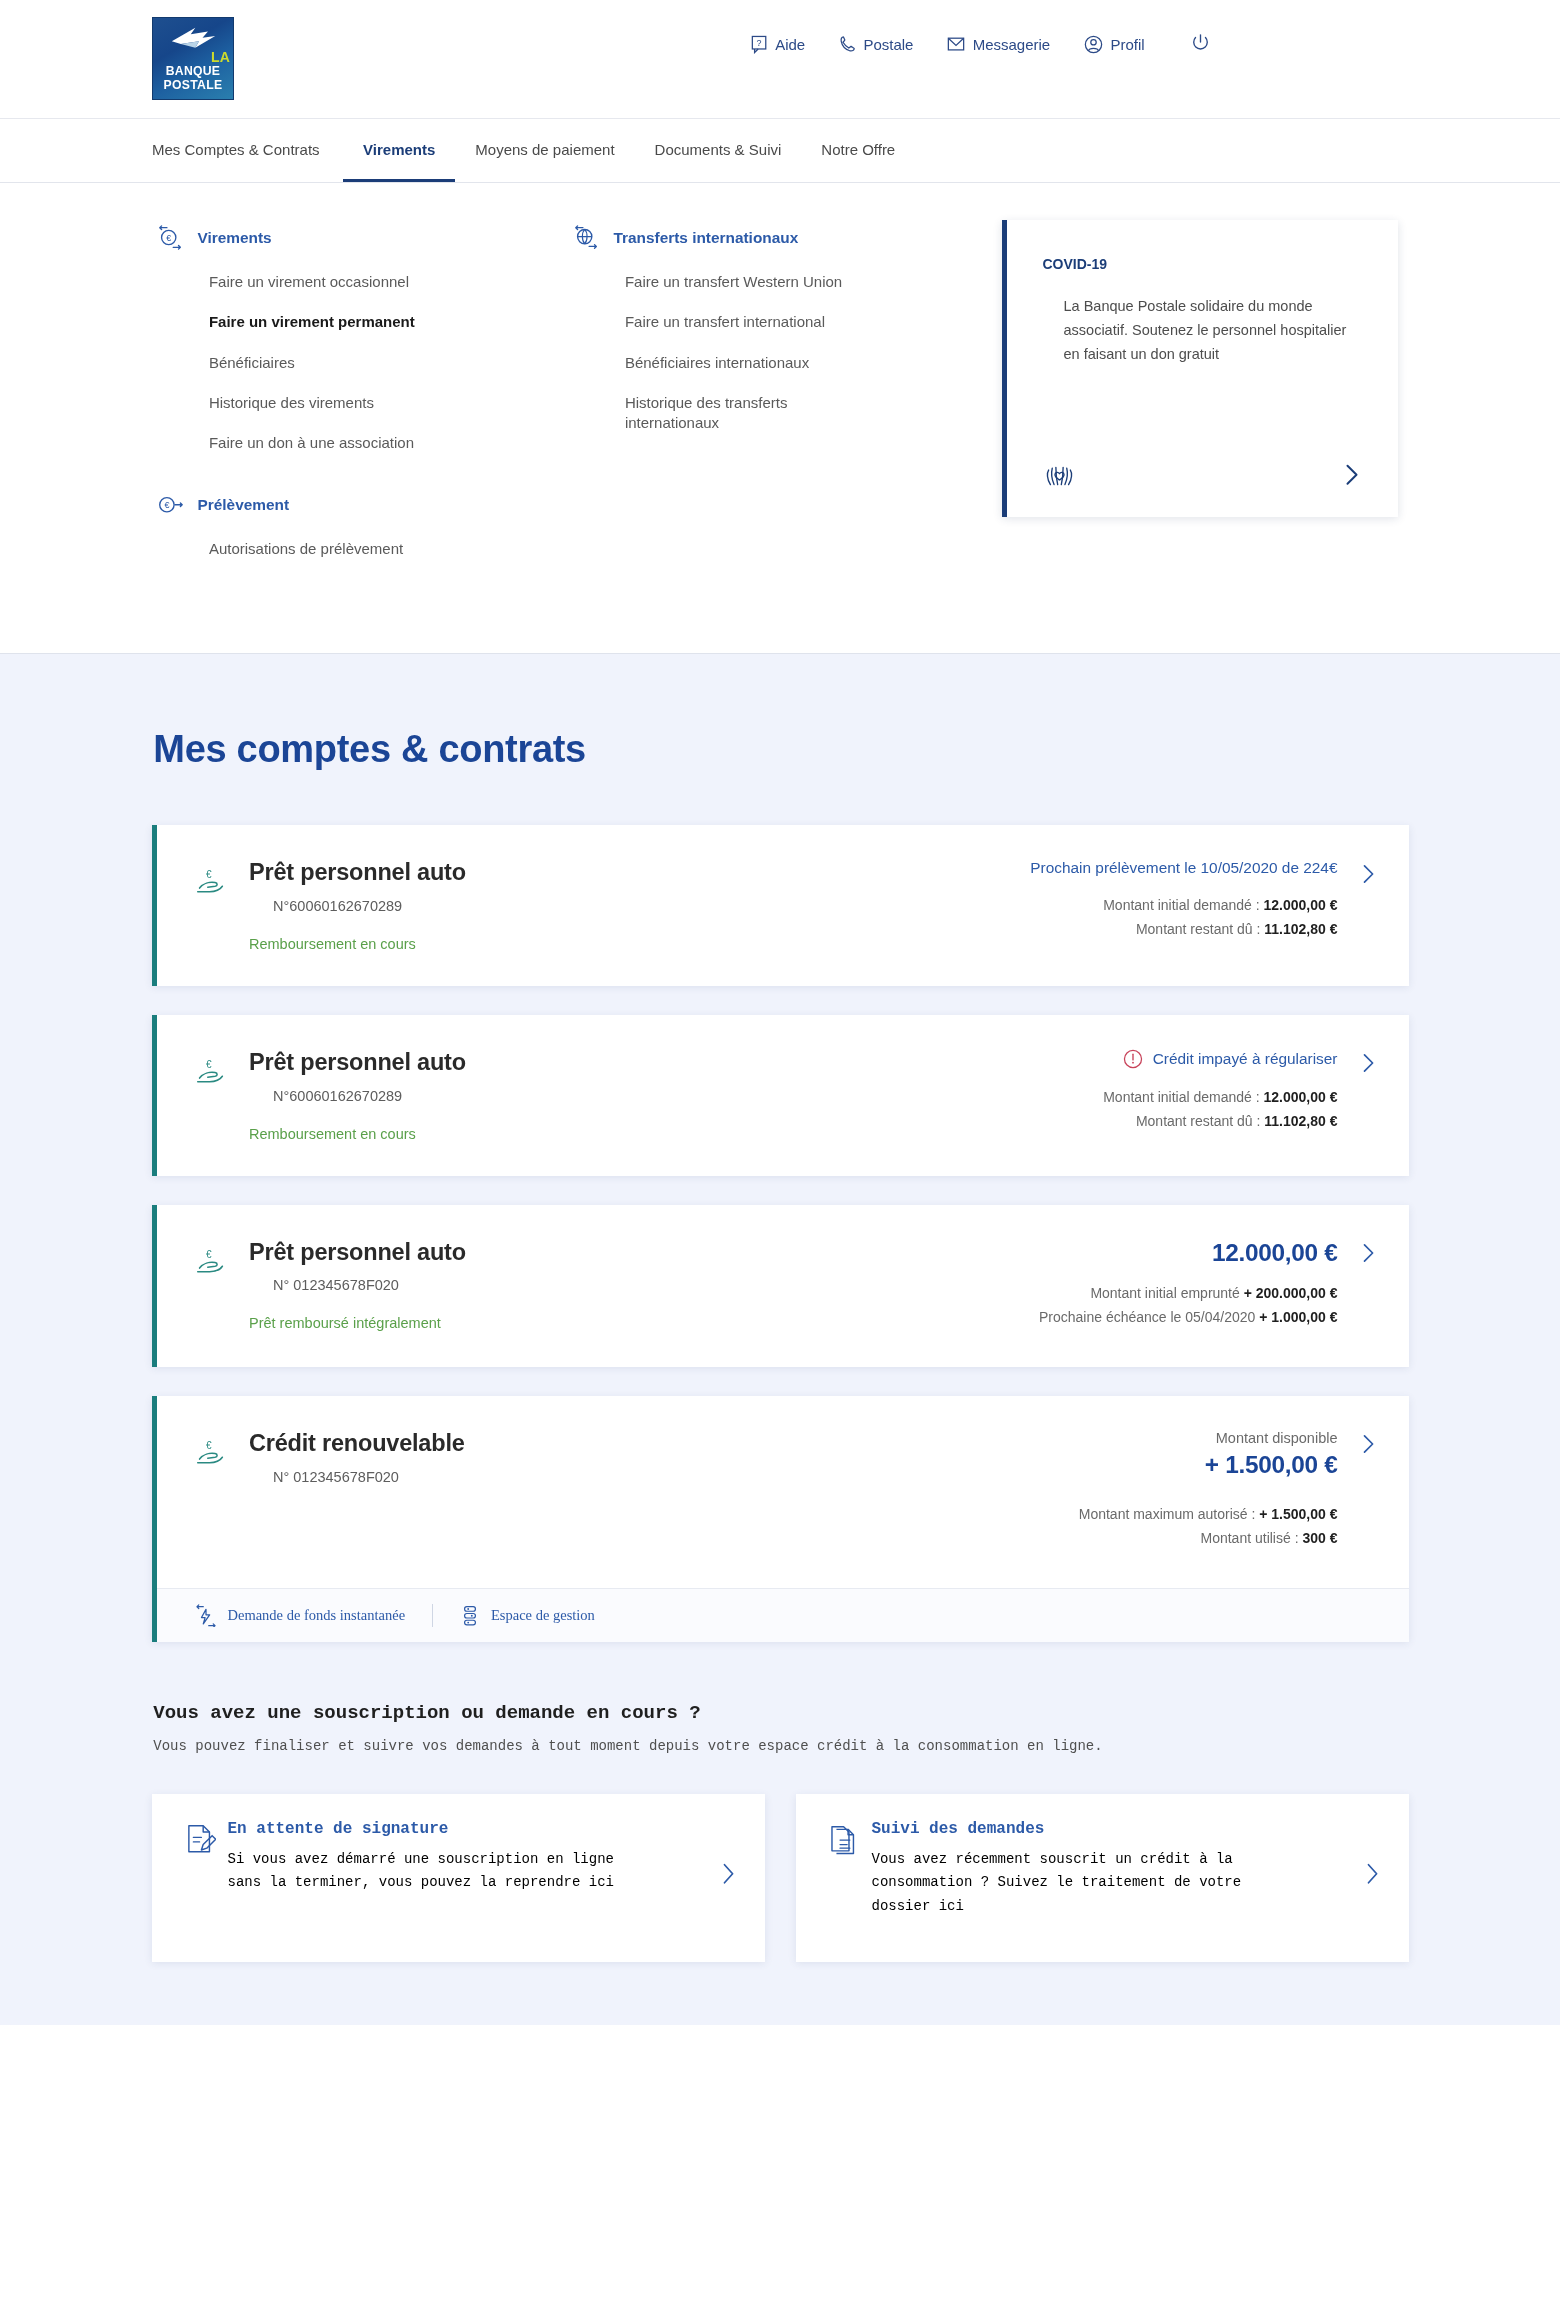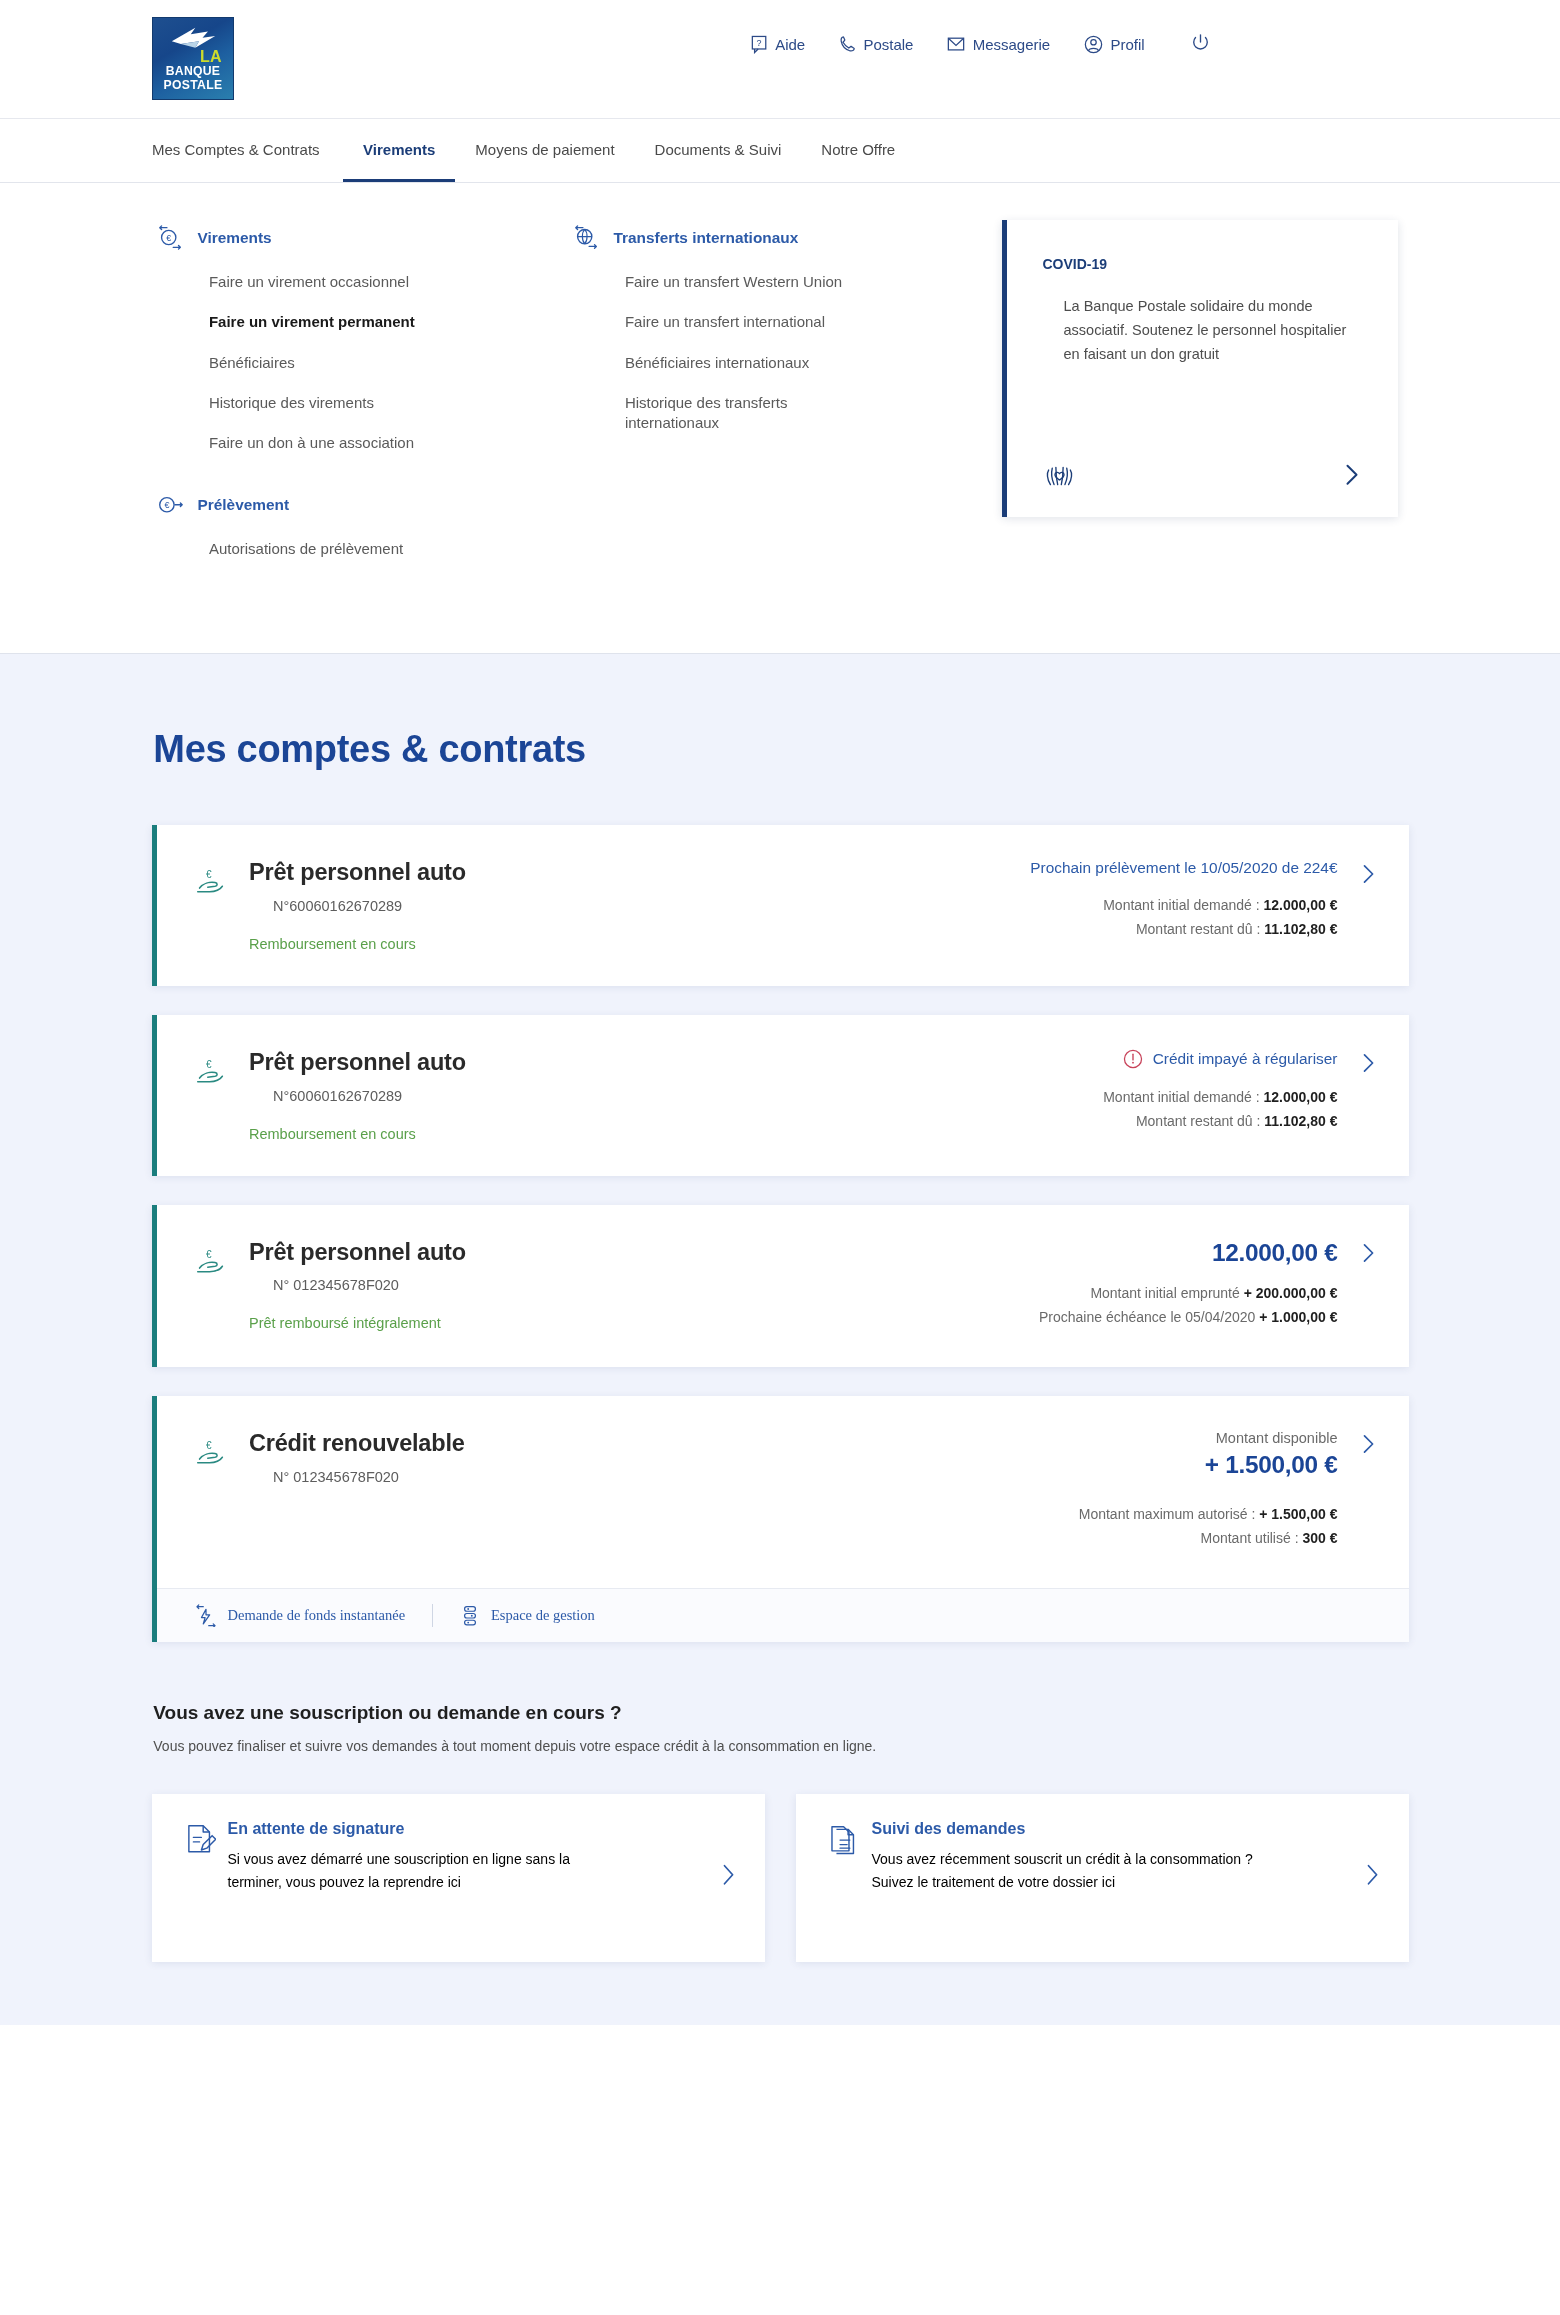--- a/index.html
+++ b/index.html
@@ -41,21 +41,21 @@
   .logo-txt {
     font-family: "Liberation Sans", sans-serif;
     font-weight: 700;
     font-size: 12.2px;
     line-height: 12.2px;
     letter-spacing: 0.3px;
     color: #ffffff;
     text-align: center;
     margin-top: 1.8px;
   }
-  .logo-txt.la { color: #cddb2b; font-size: 16px; align-self: flex-start; margin-left: 11px; padding-left: 36px; }
+  .logo-txt.la { color: #cddb2b; font-size: 14px; align-self: flex-start; margin-left: 22px; padding-left: 36px; }
 
   .header-nav {
     position: absolute;
     left: 751px;
     top: 33px;
     display: flex;
     align-items: center;
     gap: 34px;
   }
   .hn-item {
@@ -271,21 +271,21 @@
     padding-right: 27px;
   }
   .foot-sep {
     width: 0.9px;
     height: 23.5px;
     background: #cfd6e4;
     margin-right: 27px;
   }
 
   
-  .sub-section { margin-top: 60px; }
+  .sub-section { margin-top: 60px; font-family: Liberation Mono, monospace; }
   .sub-title {
     font-size: 19px;
     font-weight: 700;
     color: #1f1f1f;
     margin: 0 0 14.5px 1.8px;
   }
   .sub-desc { font-size: 14px; color: #4f4f4f; margin-left: 1.8px; }
   .promo-row {
     display: flex;
     gap: 31px;

